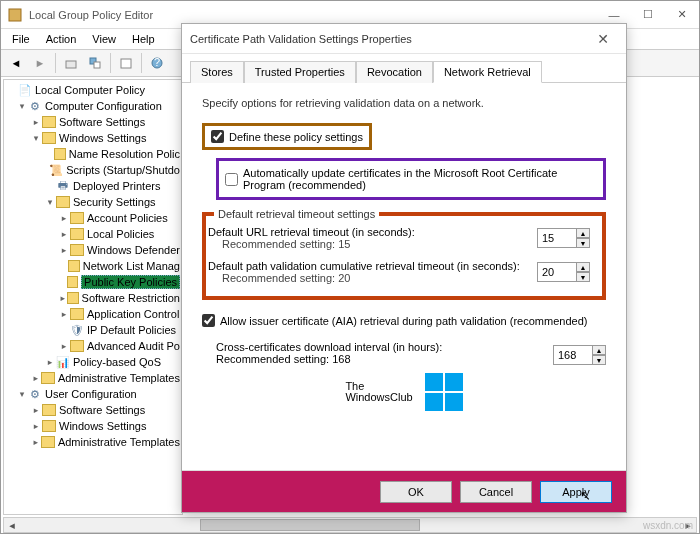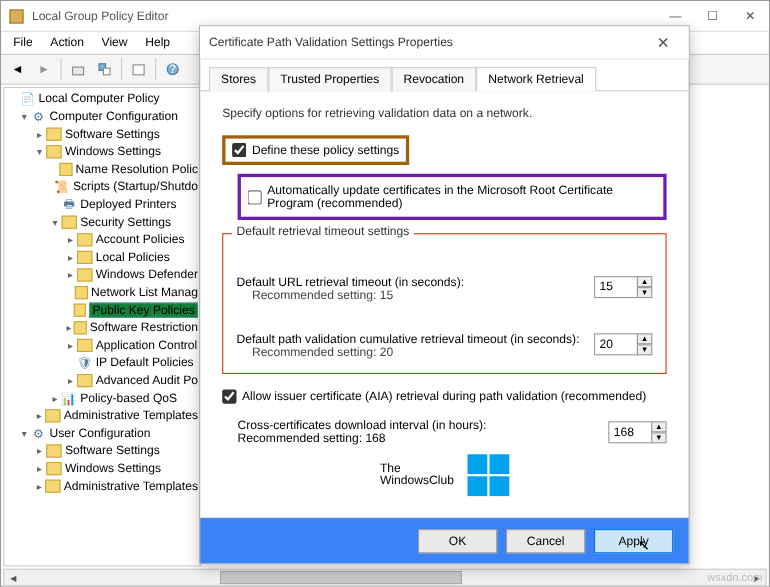--- a/index.html
+++ b/index.html
@@ -33,37 +33,37 @@
 .dlghdr .title { flex: 1; color: #333; }
 .dlghdr .x { width: 30px; height: 22px; display:flex; align-items:center; justify-content:center; color:#555; font-size: 14px; }
 .tabs { display: flex; padding: 6px 8px 0 8px; gap: 0; border-bottom: 1px solid #ccc; }
 .tab { padding: 4px 10px; border: 1px solid #ccc; border-bottom: none; background: #f7f7f7; position: relative; top: 1px; }
 .tab.active { background: #fff; border-bottom: 1px solid #fff; }
 .tabbody { padding: 14px 20px 8px 20px; }
 .desc { color: #333; margin-bottom: 14px; }
 .pbox1 { border: 3px solid #a16207; padding: 4px 6px; display: inline-flex; align-items: center; margin-bottom: 8px; }
 .pbox2 { border: 3px solid #6a1fb0; padding: 6px 6px; display: flex; align-items: center; margin: 0 0 12px 14px; }
 .chk { width: 13px; height: 13px; margin-right: 5px; accent-color: #333; }
-.grp { border: 1px solid #c2410c; padding: 10px 12px 12px 12px; margin-bottom: 14px; position: relative; }
+.grp { border: 4px solid #c2410c; padding: 10px 12px 12px 2px; margin-bottom: 14px; position: relative; }
 .grp .legend { position: absolute; top: -8px; left: 8px; background: #fff; padding: 0 4px; color: #333; }
-.row { display: flex; align-items: flex-start; margin-bottom: 10px; margin-top: 28px; }
+.row { display: flex; align-items: center; margin-bottom: 10px; }
 .row .lbl { flex: 1; }
 .row .rec { color: #444; padding-left: 14px; }
 .spin { display: flex; align-items: center; }
 .spin input { width: 40px; height: 20px; border: 1px solid #999; padding: 2px 4px; text-align: left; }
 .spin .spinbtns { display: flex; flex-direction: column; margin-left: -1px; }
 .spin .sb { width: 14px; height: 10px; border: 1px solid #999; background: #eee; display: flex; align-items: center; justify-content: center; font-size: 7px; line-height: 1; }
 .aia { display: flex; align-items: center; margin-bottom: 14px; }
-.cross { display: flex; align-items: center; padding-left: 14px; }
+.cross { display: flex; align-items: flex-end; padding-left: 14px; }
 .logobox { display:flex; align-items:center; justify-content:center; gap:12px; margin-top:8px; }
 .logotext { font-size: 24px; font-weight: 400; line-height: 1; }
 .logotext .l2 { font-weight: 400; }
 .logoflag { display:grid; grid-template: 18px 18px / 18px 18px; gap:2px; }
 .logoflag div { background:#00a2ed; }
-.dlgbtns { position:absolute; bottom:0; left:0; right:0; height:42px; background:#3b82f6; border-top:1px solid #ddd; display:flex; align-items:center; justify-content:flex-end; padding-right:14px; gap:8px; }
+.dlgbtns { position:absolute; bottom:0; left:0; right:0; height:42px; background:#be185d; border-top:1px solid #ddd; display:flex; align-items:center; justify-content:flex-end; padding-right:14px; gap:8px; }
 .dlgbtns button { width:72px; height:22px; border:1px solid #999; background:#e9e9e9; }
 .dlgbtns button.hl { border:1px solid #0078d7; background:#cde6f7; }
 .cursor { position:absolute; font-size:13px; pointer-events:none; }
 .watermark { position:absolute; right:6px; bottom:2px; color:#bbb; font-size:10px; }
 </style>
 </head>
 <body>
 
 <div class="mainwin">
   <div class="titlebar">

